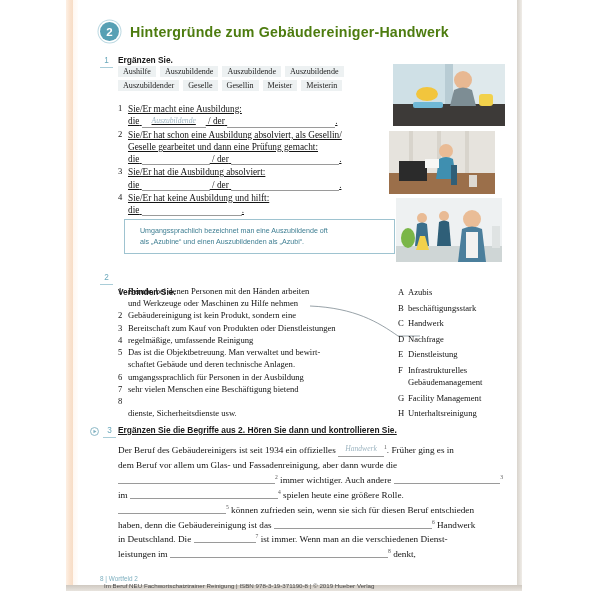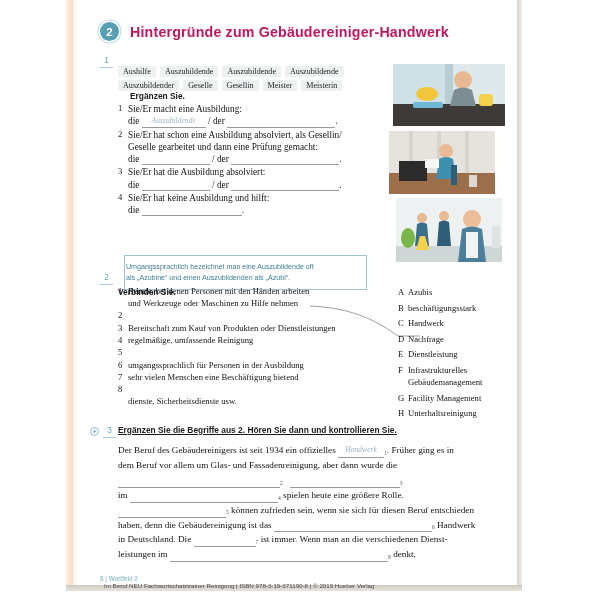--- a/index.html
+++ b/index.html
@@ -26,21 +26,21 @@
   
   .head{position:absolute;left:22px;top:22px;display:flex;align-items:center;}
   .num-badge{
     width:19px;height:19px;border-radius:50%;
     background:#57a0b4;color:#fff;
     font-family:"Liberation Sans",sans-serif;font-size:11.5px;font-weight:bold;
     display:flex;align-items:center;justify-content:center;
     box-shadow:0 0 0 1.5px #ffffff, 0 0 0 2.5px #bcd9e2;
   }
   .head-title{
-    margin-left:11px;color:#be185d;
+    margin-left:11px;color:#4d7c0f;
     font-family:"Liberation Sans",sans-serif;
     font-size:14.2px;font-weight:bold;letter-spacing:.2px;white-space:nowrap;
   }
 
   
   .task-no{
     position:absolute;color:#6aa8bb;
     font-family:"Liberation Sans",sans-serif;font-size:8.2px;
     border-bottom:1px solid #a9cdd8;padding-bottom:2px;width:13px;text-align:center;
   }
@@ -57,54 +57,54 @@
     background:#edf1f2;color:#1e1e1e;
     font-family:Liberation Serif, serif;font-size:8.1px;
     padding:1px 5px;margin-right:4px;white-space:nowrap;
   }
 
   
   .ex1{position:absolute;left:40px;top:103px;width:270px;
        font-size:9.3px;color:#141414;line-height:1.32;}
   .ex1 .it{display:flex;margin-bottom:1px;}
   .ex1 .it .mk{width:10px;flex:none;font-size:8.6px;}
-  .ex1 .it .bd{flex:1;}
+  .ex1 .it .bd{flex:1;text-decoration:underline;}
   .ans-row{display:flex;align-items:flex-end;white-space:nowrap;}
   .blank{display:inline-block;border-bottom:.8px solid #9a9a9a;height:10px;}
   .hand{
     display:inline-block;border-bottom:.8px solid #9a9a9a;
     color:#9fb6c2;font-family:"Liberation Serif",serif;
     font-style:italic;font-size:7.6px;text-align:center;
     padding-bottom:.5px;
   }
 
   
   .infobox{
     position:absolute;left:46px;top:219px;width:239px;
     border:.9px solid #9ec3d0;background:#ffffff;
-    padding:6px 1px;color:#3e7e92;
-    font-family:"Liberation Sans",sans-serif;font-size:7.1px;line-height:1.5;margin-top:36px;
+    padding:6px 15px;color:#3e7e92;
+    font-family:"Liberation Sans",sans-serif;font-size:7.1px;line-height:1.5;
   }
 
   
   .ex2-left{position:absolute;left:40px;top:286px;width:272px;
             font-size:8.6px;color:#141414;line-height:1.38;}
   .ex2-left .it{display:flex;margin-bottom:.5px;}
   .ex2-left .it .mk{width:10px;flex:none;}
   .ex2-right{position:absolute;left:320px;top:286px;width:115px;
              font-size:8.6px;color:#141414;line-height:1.44;}
   .ex2-right .it{display:flex;margin-bottom:3.2px;}
   .ex2-right .it .mk{width:10px;flex:none;font-weight:normal;}
   .connector{position:absolute;left:232px;top:292px;width:110px;height:60px;}
 
   
   .audio-ic{position:absolute;left:12px;top:427px;width:9px;height:9px;}
   .ex3-text{position:absolute;left:40px;top:443px;width:385px;
             font-size:9.2px;color:#141414;line-height:1.62;}
-  .ex3-text .ln{white-space:nowrap;display:flex;align-items:flex-end;}
+  .ex3-text .ln{white-space:nowrap;display:flex;align-items:flex-start;}
   .sup{font-size:5.6px;vertical-align:super;color:#555;}
 
   
   .foot-l{position:absolute;left:22px;top:575px;
     font-family:"Liberation Sans",sans-serif;font-size:6.4px;color:#7fb0c0;}
   .foot-c{position:absolute;left:104px;top:582px;
     font-family:"Liberation Sans",sans-serif;font-size:6.2px;color:#4a4a4a;}
 
   
   .photo{position:absolute;overflow:hidden;background:#cfd7dc;}
@@ -123,21 +123,21 @@
   <div class="bottom-edge"></div>
 
   <div class="sheet">
 
     <div class="head">
       <div class="num-badge">2</div>
       <div class="head-title">Hintergründe zum Gebäudereiniger-Handwerk</div>
     </div>
 
     <div class="task-no" style="left:22px;top:56px;">1</div>
-    <div class="task-instr" style="left:52px;top:55px;margin-top:36px;">Ergänzen Sie.</div>
+    <div class="task-instr" style="left:40px;top:55px;">Ergänzen Sie.</div>
 
     <div class="wordbank">
       <div class="wb-row">
         <span class="chip">Aushilfe</span>
         <span class="chip">Auszubildende</span>
         <span class="chip">Auszubildende</span>
         <span class="chip">Auszubildende</span>
       </div>
       <div class="wb-row">
         <span class="chip">Auszubildender</span>
@@ -218,31 +218,36 @@
     <div class="ex2-left">
       <div class="it">
         <span class="mk">1</span>
         <span class="bd">
           <span>Berufe, bei denen Personen mit den Händen arbeiten</span><br>
           <span>und Werkzeuge oder Maschinen zu Hilfe nehmen</span>
         </span>
       </div>
       <div class="it">
         <span class="mk">2</span>
+        <span class="bd">Gebäudereinigung ist kein Produkt, sondern eine</span>
       </div>
       <div class="it">
         <span class="mk">3</span>
         <span class="bd">Bereitschaft zum Kauf von Produkten oder Dienstleistungen</span>
       </div>
       <div class="it">
         <span class="mk">4</span>
         <span class="bd">regelmäßige, umfassende Reinigung</span>
       </div>
       <div class="it">
         <span class="mk">5</span>
+        <span class="bd">
+          <span>Das ist die Objektbetreuung. Man verwaltet und bewirt-</span><br>
+          <span>schaftet Gebäude und deren technische Anlagen.</span>
+        </span>
       </div>
       <div class="it">
         <span class="mk">6</span>
         <span class="bd">umgangssprachlich für Personen in der Ausbildung</span>
       </div>
       <div class="it">
         <span class="mk">7</span>
         <span class="bd">sehr vielen Menschen eine Beschäftigung bietend</span>
       </div>
       <div class="it">
@@ -309,21 +314,21 @@
         <span class="hand" style="width:46px;">Handwerk</span>
         <span class="sup">1</span>
         <span>. Früher ging es in</span>
       </div>
       <div class="ln">
         <span>dem Beruf vor allem um Glas- und Fassadenreinigung, aber dann wurde die</span>
       </div>
       <div class="ln">
         <span class="blank" style="width:162px;"></span>
         <span class="sup">2</span>&nbsp;
-        &nbsp;
+        <span>immer wichtiger. Auch andere</span>&nbsp;
         <span class="blank" style="width:110px;"></span>
         <span class="sup">3</span>
       </div>
       <div class="ln">
         <span>im</span>&nbsp;
         <span class="blank" style="width:148px;"></span>
         <span class="sup">4</span>&nbsp;
         <span>spielen heute eine größere Rolle.</span>
       </div>
       <div class="ln">

